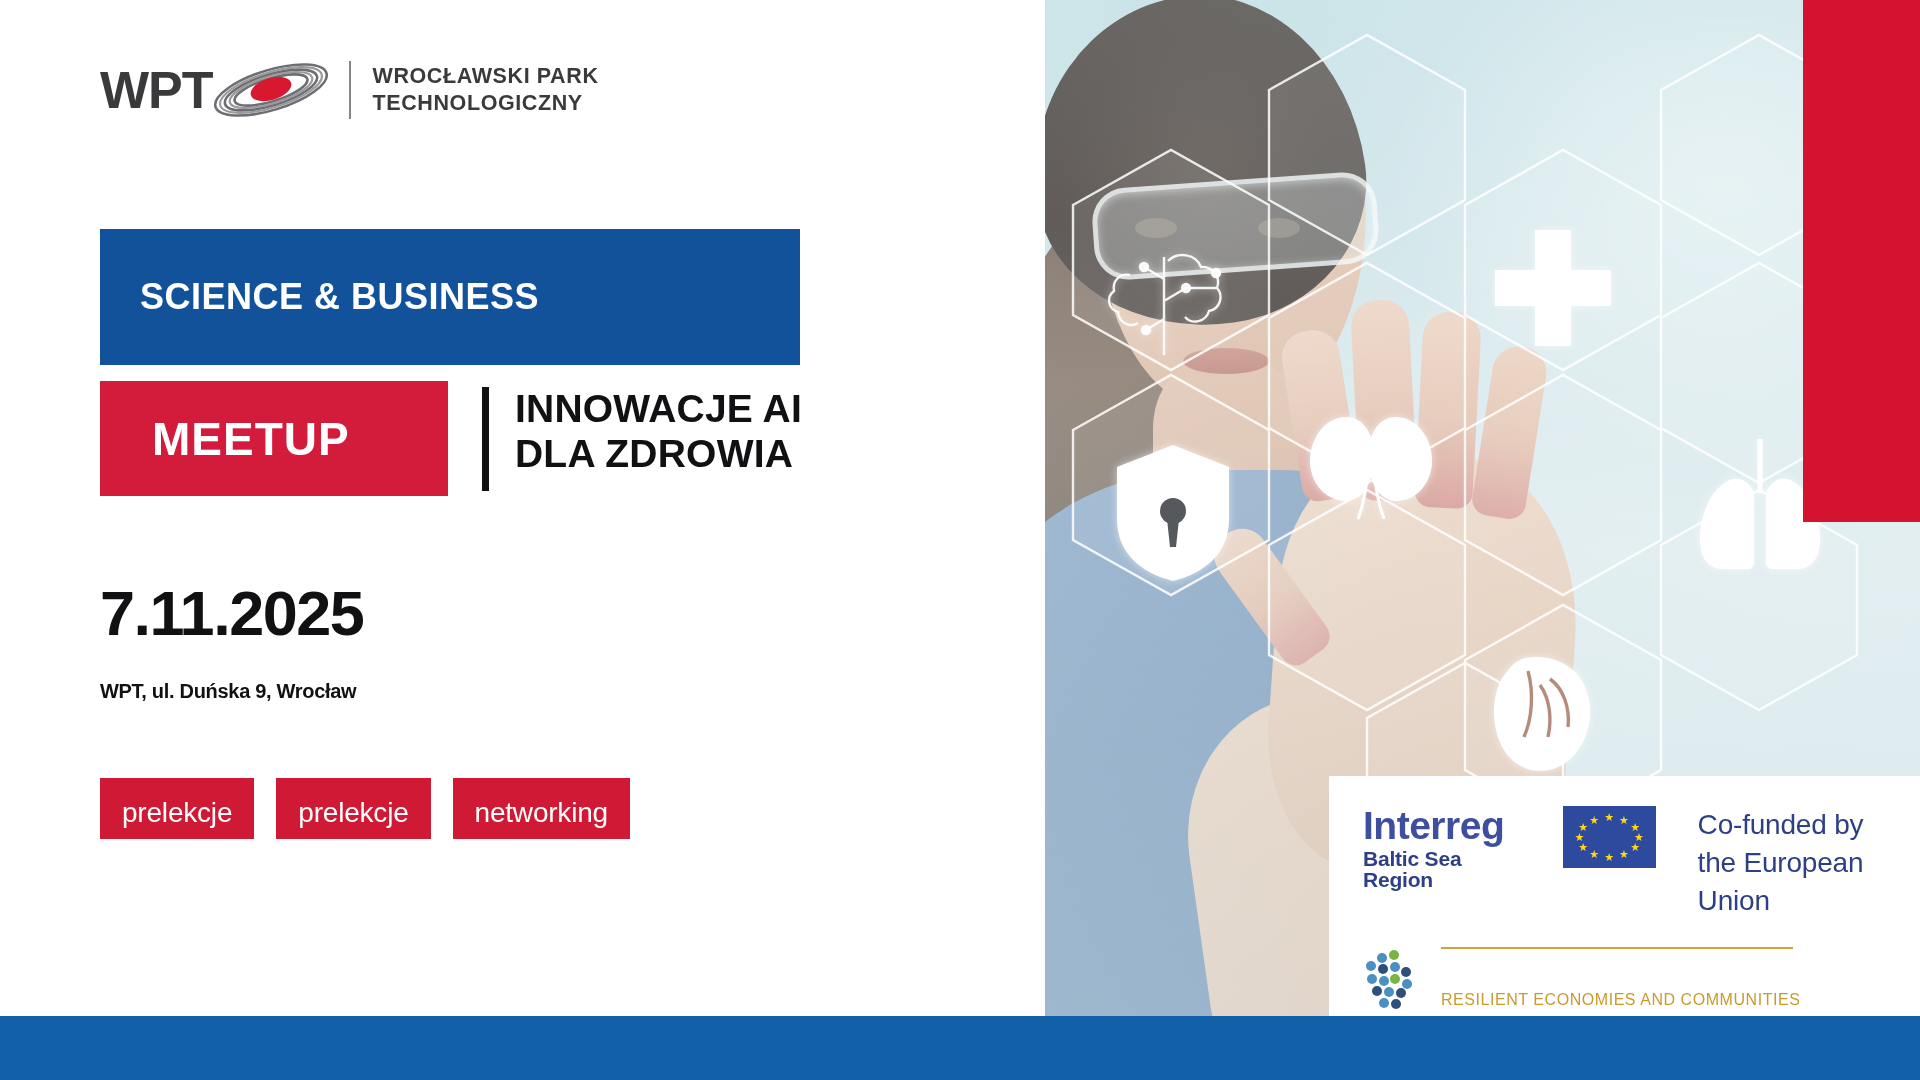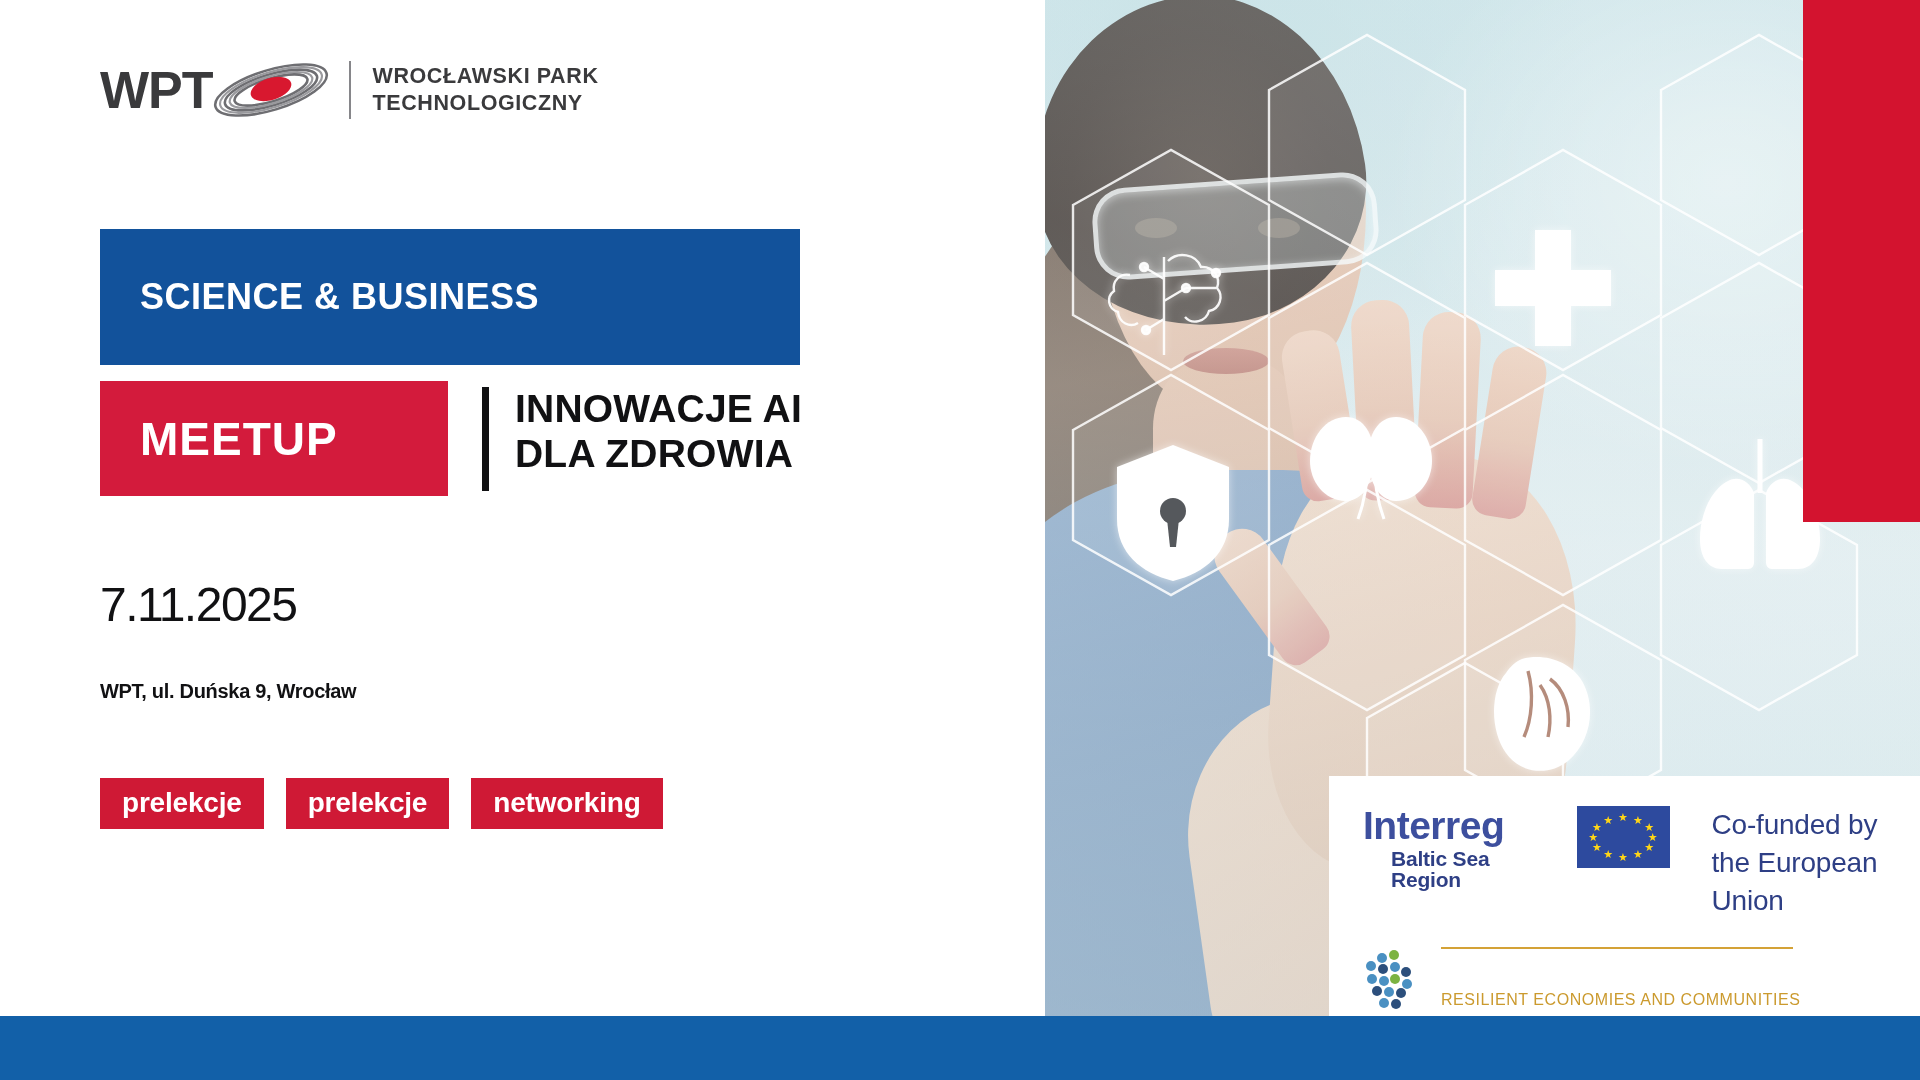--- a/index.html
+++ b/index.html
@@ -82,42 +82,42 @@
   .meetup-chip {
     width:348px; height:115px;
     background:#d31b3c;
     display:flex; align-items:center;
   }
   .meetup-chip span {
     color:#ffffff;
     font-size:46px;
     font-weight:bold;
     letter-spacing:1px;
-    margin-left:40px;
+    margin-left:52px;
   }
   .meetup-bar {
     width:7px; height:104px;
     background:#111113;
     margin:6px 26px 0 34px;
   }
   .meetup-title {
     color:#111113;
     font-size:39px;
     font-weight:bold;
     line-height:1.16;
     letter-spacing:0.2px;
     padding-top:5px;
   }
 
   
   .event-date {
     position:absolute;
     left:100px; top:577px;
-    font-size:48px;
-    font-weight:normal;
+    font-size:63px;
+    font-weight:bold;
     letter-spacing:-1.5px;
     color:#111113;
   }
   .event-place {
     position:absolute;
     left:100px; top:680px;
     font-size:20px;
     font-weight:bold;
     letter-spacing:-0.3px;
     color:#111113;
@@ -126,23 +126,23 @@
   
   .tags {
     position:absolute;
     left:100px; top:778px;
     display:flex; gap:22px;
   }
   .tag {
     background:#cf1935;
     color:#ffffff;
     font-size:28px;
-    font-weight:bold;
+    font-weight:normal;
     letter-spacing:-0.2px;
-    padding:9px 22px 11px 22px;
+    padding:19px 22px 11px 22px;
     line-height:1.12;
   }
 
   
   .photo {
     position:absolute;
     left:1043px; top:0;
     width:877px; height:1016px;
     overflow:hidden;
     background:linear-gradient(160deg,#cfe2e6 0%,#dce9ec 35%,#e5eef0 70%,#dfe9ec 100%);
@@ -267,21 +267,20 @@
   .interreg-row { display:flex; align-items:flex-start; gap:42px; }
   .interreg-mark { line-height:1; }
   .interreg-name {
     font-size:39px; font-weight:bold;
     color:#3d4f9e; letter-spacing:-0.5px;
   }
   .interreg-region {
     font-size:21px; font-weight:bold;
     color:#2e3f85; letter-spacing:-0.2px;
     margin-top:3px;
-    margin-left:28px;
   }
   .eu-flag {
     position:relative;
     width:93px; height:62px;
     background:#2d4a9e;
     flex:none;
   }
   .eu-star {
     position:absolute;
     color:#ffd617;

